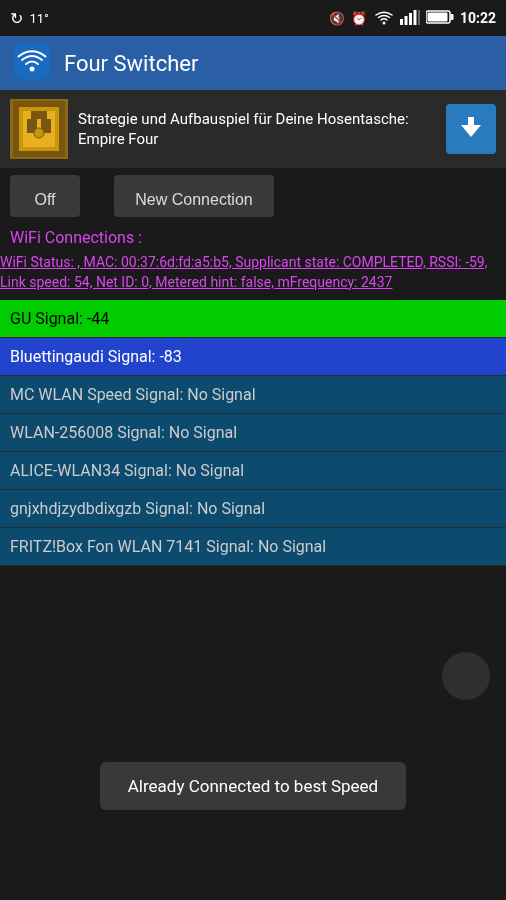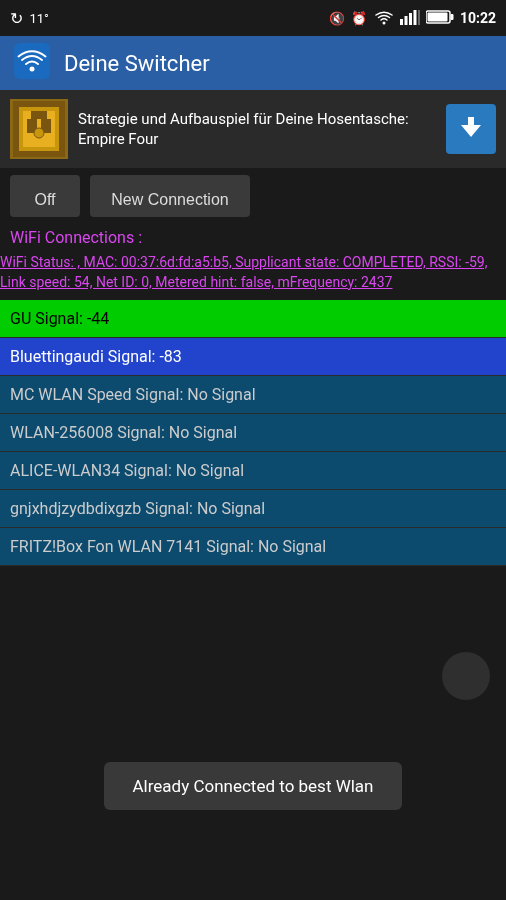--- a/index.html
+++ b/index.html
@@ -130,20 +130,21 @@
       font-size: 16px;
       cursor: pointer;
     }
 
     #off-btn {
       min-width: 70px;
     }
 
     #new-connection-btn {
       min-width: 160px;
+      margin-left: 24px;
     }
 
     
     #wifi-connections-label {
       padding: 4px 10px 2px 10px;
       font-size: 16px;
       color: #d946ef;
       background: #1a1a1a;
     }
 
@@ -259,21 +260,21 @@
 <div id="app-header">
   <span>
     <svg class="wifi-icon" width="36" height="36" viewBox="0 0 36 36">
       <rect width="36" height="36" rx="6" fill="#1a6abf"></rect>
       <circle cx="18" cy="26" r="2.5" fill="white"></circle>
       <path d="M12 21 Q18 16 24 21" stroke="white" stroke-width="2" fill="none" stroke-linecap="round"></path>
       <path d="M8 17 Q18 9 28 17" stroke="white" stroke-width="2" fill="none" stroke-linecap="round"></path>
       <path d="M4.5 13.5 Q18 3 31.5 13.5" stroke="white" stroke-width="2" fill="none" stroke-linecap="round"></path>
     </svg>
   </span>
-  <span id="app-title">Deine Switcher</span>
+  <span id="app-title">Four Switcher</span>
 </div>
 
 <div id="ad-banner">
   <div id="ad-image">
     <svg width="52" height="56" viewBox="0 0 52 56">
       <rect width="52" height="56" fill="#7a5510"></rect>
       <rect x="6" y="6" width="40" height="44" fill="#c8960c"></rect>
       <rect x="10" y="10" width="32" height="36" fill="#e8b020"></rect>
       <rect x="14" y="18" width="10" height="14" fill="#7a5510"></rect>
       <rect x="28" y="18" width="10" height="14" fill="#7a5510"></rect>
@@ -305,14 +306,14 @@
     <div class="network-item normal">MC WLAN Speed Signal: No Signal</div>
     <div class="network-item normal">WLAN-256008 Signal: No Signal</div>
     <div class="network-item normal">ALICE-WLAN34 Signal: No Signal</div>
     <div class="network-item normal">gnjxhdjzydbdixgzb Signal: No Signal</div>
     <div class="network-item normal">FRITZ!Box Fon WLAN 7141 Signal: No Signal</div>
   </div>
 
 <div id="fab-btn"></div>
 
 <div id="bottom-area">
-  <div id="toast-message">Already Connected to best Wlan</div>
+  <div id="toast-message">Already Connected to best Speed</div>
 </div>
 
 </body></html>

